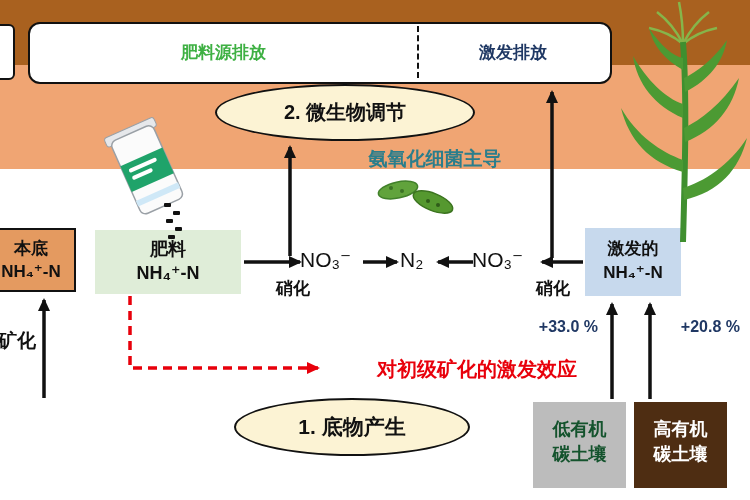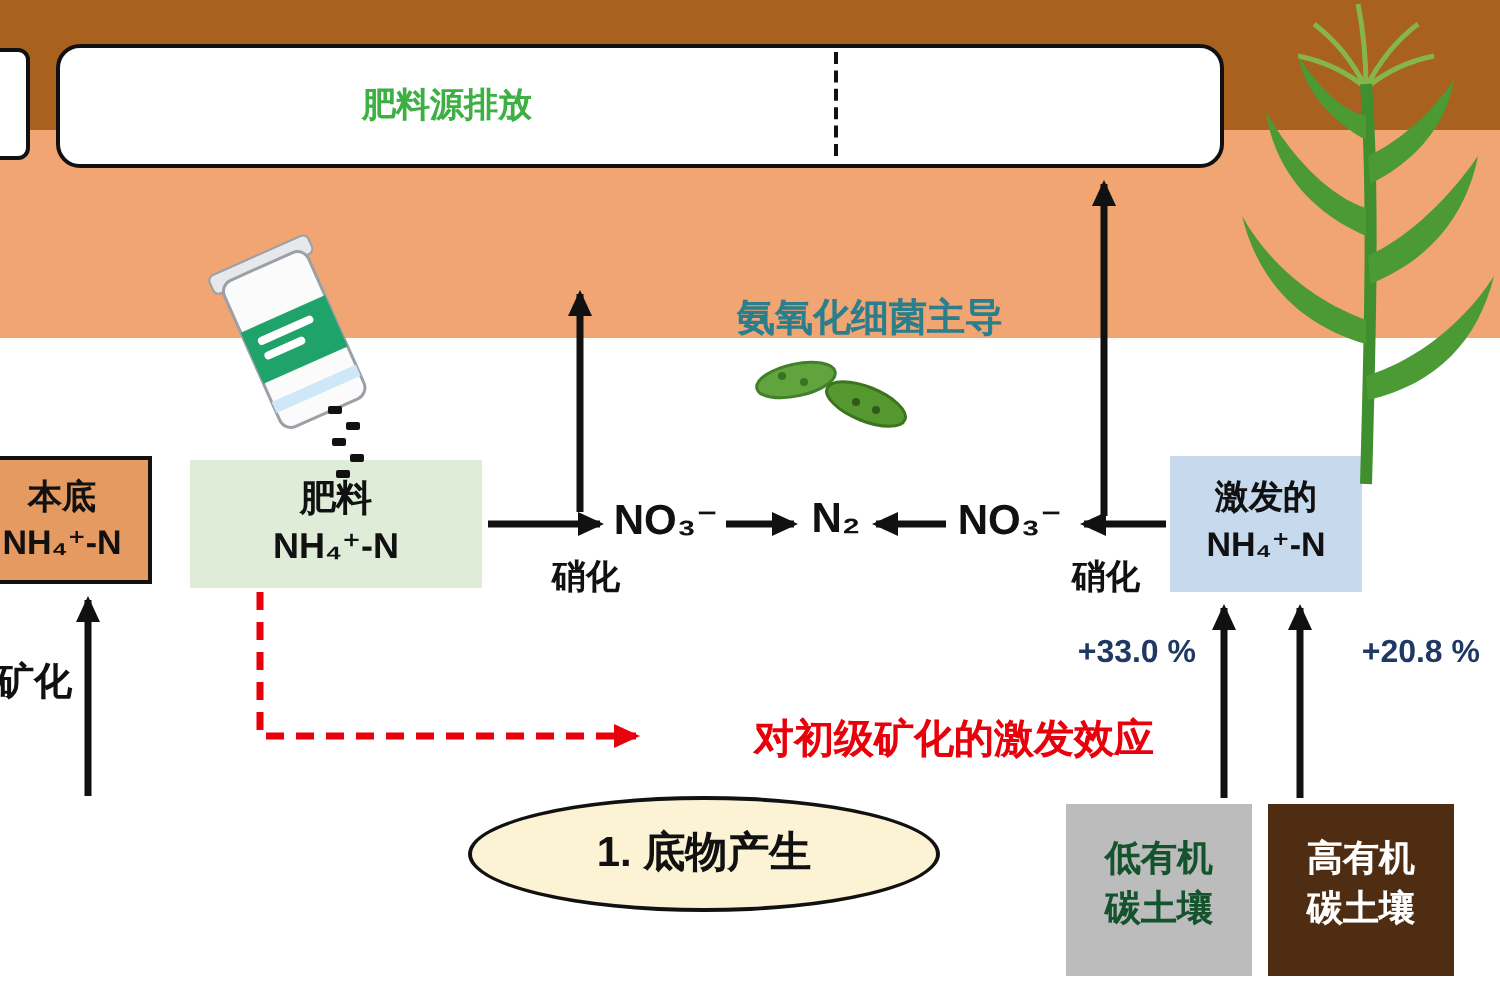--- a/index.html
+++ b/index.html
@@ -37,21 +37,21 @@
 
   .bacteria-caption { left:330px; top:146px; width:210px; text-align:center; font-weight:bold; font-size:19px; color:#2B7E8C; }
 
   .nbox { text-align:center; font-weight:bold; color:#111; }
   .nbox .l1 { display:block; }
   .nbox .l2 { display:block; }
   .box-bendi { left:-14px; top:228px; width:90px; height:64px; background:#E49A60; border:2.5px solid #111; font-size:17px; padding-top:8px; line-height:1.35; }
   .box-feiliao { left:95px; top:230px; width:146px; height:64px; background:#DFEDD8; font-size:18px; padding-top:7px; line-height:1.35; }
   .box-jifa { left:585px; top:228px; width:96px; height:68px; background:#C7D9ED; font-size:17px; padding-top:9px; line-height:1.4; }
 
-  .chem { text-align:center; font-weight:bold; font-size:21px; color:#111; }
+  .chem { font-weight:normal; font-size:21px; color:#111; }
   .chem.no3l { left:300px; top:248px; width:66px; }
   .chem.n2   { left:400px; top:248px; width:36px; }
   .chem.no3r { left:472px; top:248px; width:66px; }
   .nitrify { text-align:center; font-weight:bold; font-size:17px; color:#111; }
   .nitrify.left  { left:268px; top:277px; width:50px; }
   .nitrify.right { left:528px; top:277px; width:50px; }
 
   .mineral { left:-2px; top:328px; width:42px; font-weight:bold; font-size:19px; color:#111; }
 
   .priming { left:332px; top:356px; width:290px; text-align:center; font-weight:bold; font-size:20px; color:#E8000B; }
@@ -71,22 +71,24 @@
 
 <div id="canvas">
 
   <div class="abs band-orange"></div>
   <div class="abs band-brown"></div>
 
   <div class="abs header-frag"></div>
   <div class="abs header-box">
     <div class="header-divider"></div>
     <div class="header-label left">肥料源排放</div>
+    <div class="header-label right">激发排放</div>
   </div>
 
+  <div class="abs ellipse microbial">2. 微生物调节</div>
   <div class="abs ellipse substrate">1. 底物产生</div>
 
   <div class="abs bacteria-caption">氨氧化细菌主导</div>
 
   <div class="abs nbox box-bendi">
     <span class="l1">本底</span>
     <span class="l2">NH₄⁺-N</span>
   </div>
   <div class="abs nbox box-feiliao">
     <span class="l1">肥料</span>

